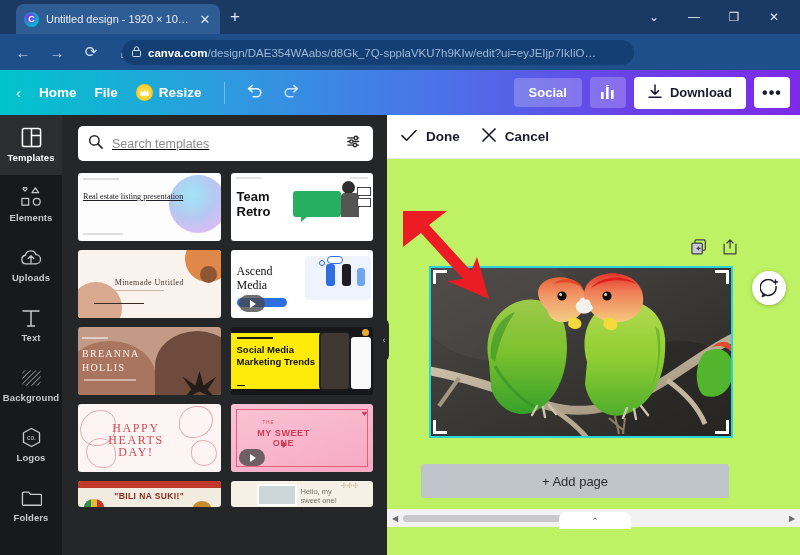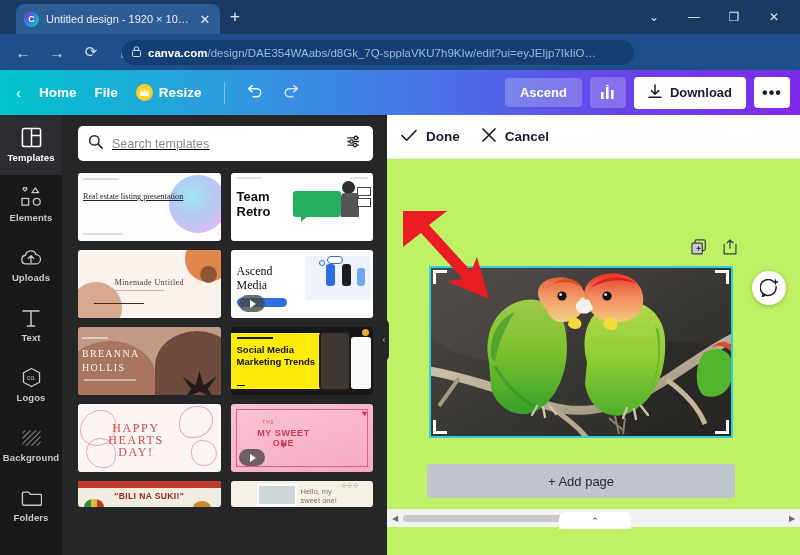--- a/index.html
+++ b/index.html
@@ -220,21 +220,21 @@
   .handle.tl { left: 2px; top: 2px; border-right: none; border-bottom: none; }
   .handle.tr { right: 2px; top: 2px; border-left: none; border-bottom: none; }
   .handle.bl { left: 2px; bottom: 2px; border-right: none; border-top: none; }
   .handle.br { right: 2px; bottom: 2px; border-left: none; border-top: none; }
   .comment-btn {
     position: absolute; right: 14px; top: 112px; width: 34px; height: 34px;
     border-radius: 50%; background: #fff; box-shadow: 0 1px 4px rgba(0,0,0,.25);
     display: flex; align-items: center; justify-content: center; cursor: pointer;
   }
   .add-page-btn {
-    position: absolute; left: 40px; top: 305px; width: 308px; height: 34px;
+    position: absolute; left: 34px; top: 305px; width: 308px; height: 34px;
     background: #c0c4cb; color: #2a2a33; font-size: 13px;
     display: flex; align-items: center; justify-content: center;
     border-radius: 3px; cursor: pointer;
   }
   .red-arrow { position: absolute; left: 10px; top: 48px; pointer-events: none; }
 
   .scroll-track {
     position: absolute; left: 0; bottom: 28px; width: 413px; height: 18px;
     background: #f2f2f3; display: flex; align-items: center;
   }
@@ -361,21 +361,21 @@
           <path d="M8 2.5 4 6l4 3.5" fill="none" stroke="#ffffff" stroke-width="1.7" stroke-linecap="round" stroke-linejoin="round" opacity=".9"></path>
         </svg>
     </span>
     <span class="tb-redo">
       <svg width="18" height="15" viewBox="0 0 20 16">
           <path d="M15 6H7a4.5 4.5 0 0 0 0 9h4" fill="none" stroke="#ffffff" stroke-width="1.7" stroke-linecap="round" opacity=".75"></path>
           <path d="M12 2.5 16 6l-4 3.5" fill="none" stroke="#ffffff" stroke-width="1.7" stroke-linecap="round" stroke-linejoin="round" opacity=".75"></path>
         </svg>
     </span>
     <div class="tb-right">
-      <div class="btn-share">Ascend</div>
+      <div class="btn-share">Social</div>
       <div class="btn-stats">
         <svg width="16" height="15" viewBox="0 0 16 15">
             <rect x="1" y="7" width="2.6" height="7" fill="#fff"></rect>
             <rect x="6" y="2" width="2.6" height="12" fill="#fff"></rect>
             <rect x="11" y="5" width="2.6" height="9" fill="#fff"></rect>
             <rect x="6" y="0" width="2.6" height="1.2" fill="#fff"></rect>
           </svg>
       </div>
       <div class="btn-download">
         <span>
@@ -419,42 +419,42 @@
       </span>
       <span class="rail-label">Uploads</span>
     </div>
     <div class="rail-item">
       <span class="rail-icon">
         <svg width="20" height="20" viewBox="0 0 20 20">
             <path d="M2 3h16M10 3v15M6.5 18h7" fill="none" stroke="currentColor" stroke-width="1.5" stroke-linecap="round"></path>
           </svg>
       </span>
       <span class="rail-label">Text</span>
-    </div>
-    <div class="rail-item">
-      <span class="rail-icon">
-        <svg width="21" height="21" viewBox="0 0 22 22">
-            <path d="M11 1.6 19.4 6v10L11 20.4 2.6 16V6z" fill="none" stroke="currentColor" stroke-width="1.4" stroke-linejoin="round"></path>
-            <text x="11" y="14" font-size="7" text-anchor="middle" fill="currentColor" font-family="Liberation Sans">co.</text>
-          </svg>
-      </span>
-      <span class="rail-label">Logos</span>
     </div>
     <div class="rail-item">
       <span class="rail-icon">
         <svg width="21" height="20" viewBox="0 0 22 20">
             <defs>
               <pattern id="hatch" width="4" height="4" patternUnits="userSpaceOnUse" patternTransform="rotate(45)">
                 <line x1="0" y1="0" x2="0" y2="4" stroke="currentColor" stroke-width="1.3"></line>
               </pattern>
             </defs>
             <rect x="1.5" y="2" width="19" height="16" fill="url(#hatch)"></rect>
           </svg>
       </span>
       <span class="rail-label">Background</span>
+    </div>
+    <div class="rail-item">
+      <span class="rail-icon">
+        <svg width="21" height="21" viewBox="0 0 22 22">
+            <path d="M11 1.6 19.4 6v10L11 20.4 2.6 16V6z" fill="none" stroke="currentColor" stroke-width="1.4" stroke-linejoin="round"></path>
+            <text x="11" y="14" font-size="7" text-anchor="middle" fill="currentColor" font-family="Liberation Sans">co.</text>
+          </svg>
+      </span>
+      <span class="rail-label">Logos</span>
     </div>
     <div class="rail-item">
       <span class="rail-icon">
         <svg width="21" height="18" viewBox="0 0 22 18">
             <path d="M1.5 4.2a1.4 1.4 0 0 1 1.4-1.4h5l2 2.4h10.2a1.4 1.4 0 0 1 1.4 1.4v8.6a1.4 1.4 0 0 1-1.4 1.4H2.9a1.4 1.4 0 0 1-1.4-1.4z" fill="none" stroke="currentColor" stroke-width="1.4" stroke-linejoin="round"></path>
           </svg>
       </span>
       <span class="rail-label">Folders</span>
     </div>
   </div>

